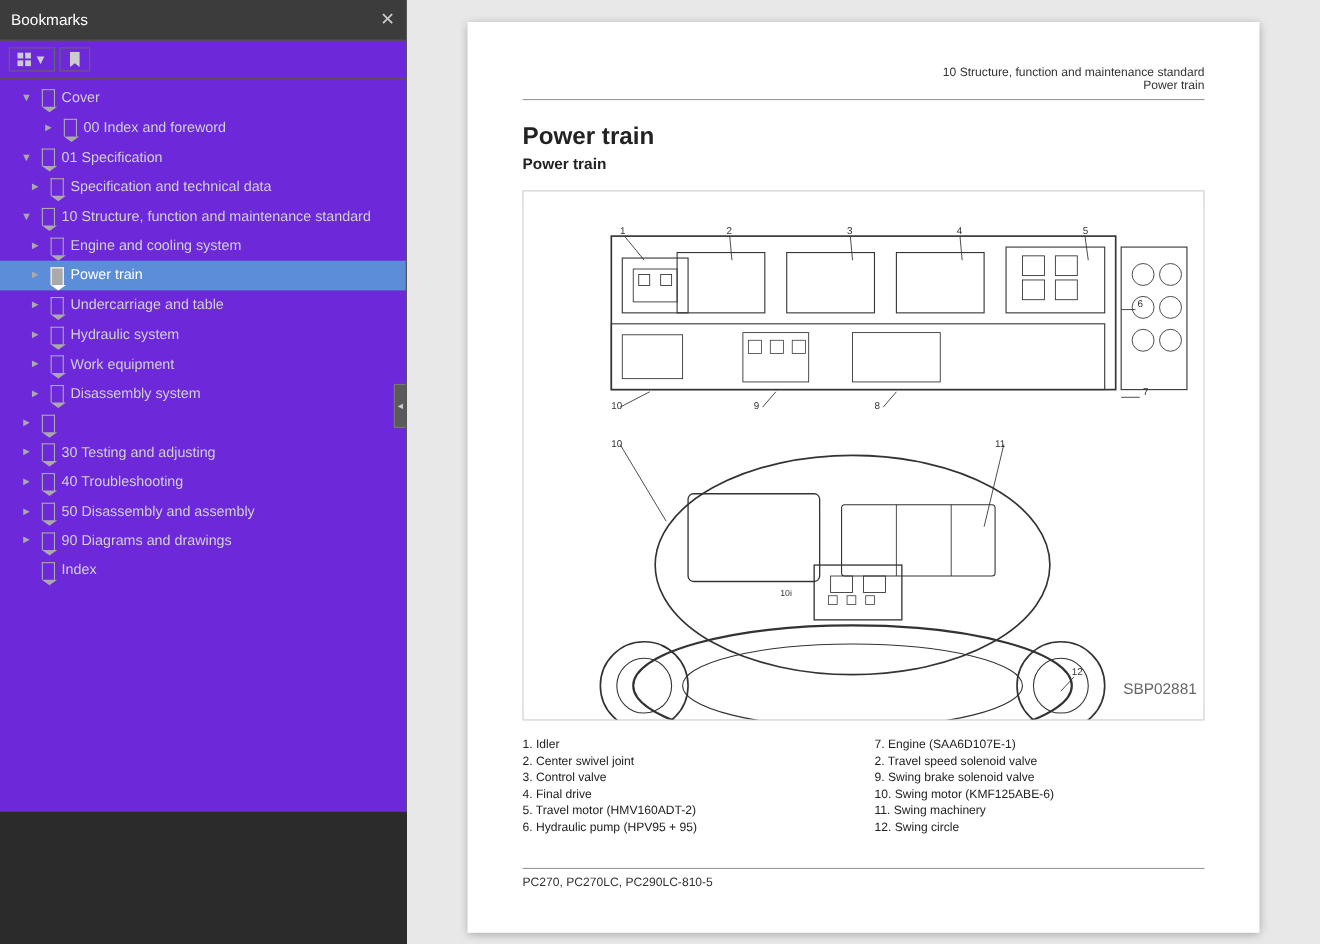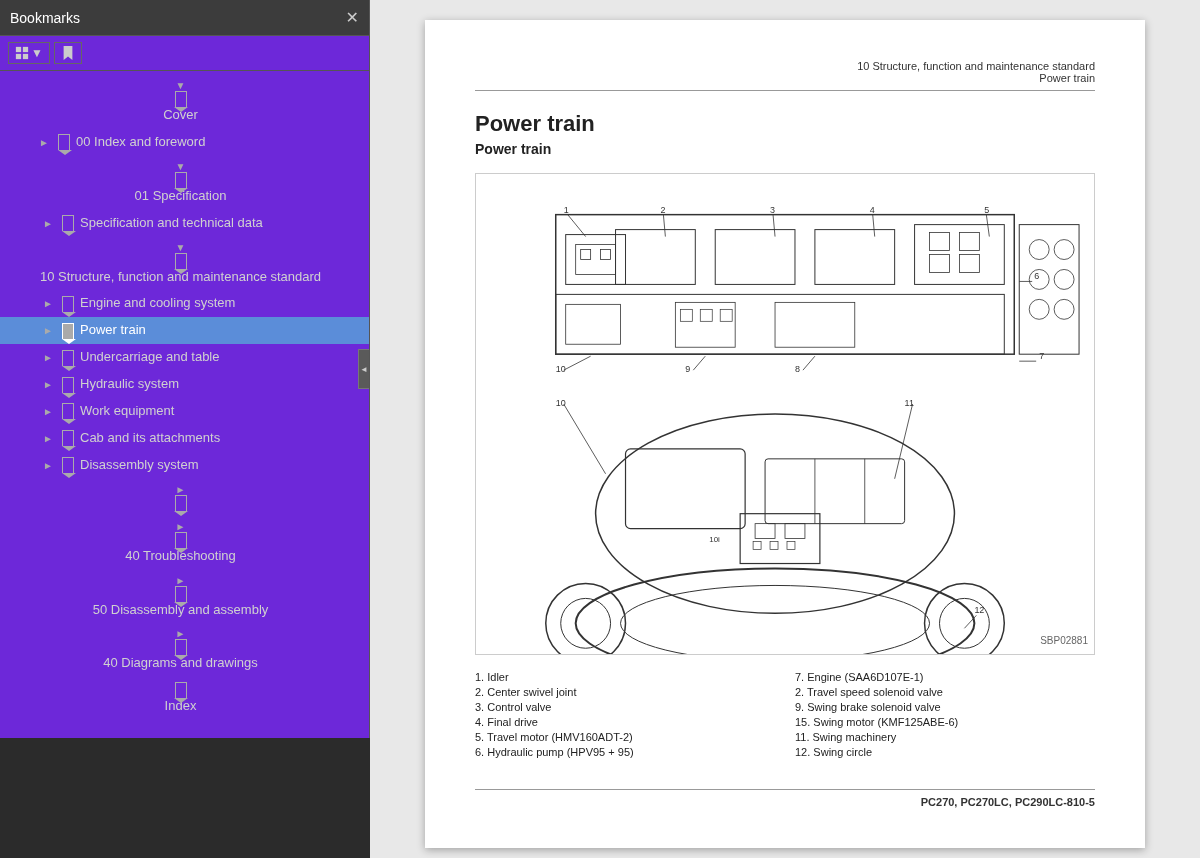--- a/index.html
+++ b/index.html
@@ -154,23 +154,23 @@
       background: #aaa;
     }
 
     .item-label {
       flex: 1;
       white-space: normal;
       line-height: 1.3;
     }
 
     
-    .indent-0 { padding-left: 0; flex-direction: column; }
+    .indent-0 { padding-left: 16px; }
     .indent-1 { padding-left: 36px; }
-    .indent-2 { padding-left: 40px; }
+    .indent-2 { padding-left: 24px; }
 
     
     .collapse-handle {
       position: absolute;
       right: -1px;
       top: 50%;
       transform: translateY(-50%);
       width: 12px;
       height: 40px;
       background: #5a5a5a;
@@ -239,48 +239,47 @@
     }
 
     .diagram-svg {
       width: 100%;
       height: 480px;
       display: block;
     }
 
     .diagram-ref {
       position: absolute;
-      bottom: 8px;
+      bottom: 20px;
       right: 6px;
-      font-size: 10px;
+      font-size: 14px;
       color: #666;
     }
 
     .parts-list {
       font-size: 11px;
       color: #222;
       columns: 2;
       column-gap: 20px;
       margin-bottom: 20px;
     }
 
     .parts-list div {
       margin-bottom: 3px;
       break-inside: avoid;
     }
 
     .doc-footer {
       display: flex;
-      justify-content: flex-end;
+      justify-content: flex-start;
       border-top: 1px solid #999;
       padding-top: 6px;
       font-size: 11px;
       color: #333;
       margin-top: 28px;
-      font-weight: bold;
     }
   </style>
 </head>
 <body>
 
 <div class="sidebar">
   <div class="sidebar-header">
     <span class="sidebar-title">Bookmarks</span>
     <button class="sidebar-close">✕</button>
   </div>
@@ -356,54 +355,54 @@
       <span class="bookmark-icon"></span>
       <span class="item-label">Hydraulic system</span>
     </div>
 
     <div class="tree-item indent-2">
       <span class="expand-arrow collapsed"></span>
       <span class="bookmark-icon"></span>
       <span class="item-label">Work equipment</span>
     </div>
 
+
     <div class="tree-item indent-2">
       <span class="expand-arrow collapsed"></span>
       <span class="bookmark-icon"></span>
-      <span class="item-label">Cab and its attachments</span>
-    </div>
-
-    <div class="tree-item indent-2">
-      <span class="expand-arrow collapsed"></span>
-      <span class="bookmark-icon"></span>
       <span class="item-label">Disassembly system</span>
     </div>
 
     <div class="tree-item indent-0">
       <span class="expand-arrow collapsed"></span>
       <span class="bookmark-icon"></span>
     </div>
 
+    <div class="tree-item indent-0">
+      <span class="expand-arrow collapsed"></span>
+      <span class="bookmark-icon"></span>
+      <span class="item-label">30 Testing and adjusting</span>
+    </div>
 
     <div class="tree-item indent-0">
       <span class="expand-arrow collapsed"></span>
       <span class="bookmark-icon"></span>
       <span class="item-label">40 Troubleshooting</span>
     </div>
 
     <div class="tree-item indent-0">
       <span class="expand-arrow collapsed"></span>
       <span class="bookmark-icon"></span>
       <span class="item-label">50 Disassembly and assembly</span>
     </div>
 
     <div class="tree-item indent-0">
       <span class="expand-arrow collapsed"></span>
       <span class="bookmark-icon"></span>
-      <span class="item-label">40 Diagrams and drawings</span>
+      <span class="item-label">90 Diagrams and drawings</span>
     </div>
 
     <div class="tree-item indent-0">
       <span class="expand-arrow empty"></span>
       <span class="bookmark-icon"></span>
       <span class="item-label">Index</span>
     </div>
 
   </div>
 
@@ -532,21 +531,21 @@
     <div class="parts-list" id="parts-list-container">
     <div>1.   Idler</div>
         <div>2.   Center swivel joint</div>
         <div>3.   Control valve</div>
         <div>4.   Final drive</div>
         <div>5.   Travel motor (HMV160ADT-2)</div>
         <div>6.   Hydraulic pump (HPV95 + 95)</div>
         <div>7.   Engine (SAA6D107E-1)</div>
         <div>2.   Travel speed solenoid valve</div>
         <div>9.   Swing brake solenoid valve</div>
-        <div>15.  Swing motor (KMF125ABE-6)</div>
+        <div>10.  Swing motor (KMF125ABE-6)</div>
         <div>11.  Swing machinery</div>
         <div>12.  Swing circle</div>
       </div>
 
     <div class="doc-footer">
       <span>PC270, PC270LC, PC290LC-8</span>
       <span>10-5</span>
     </div>
 
   </div>

